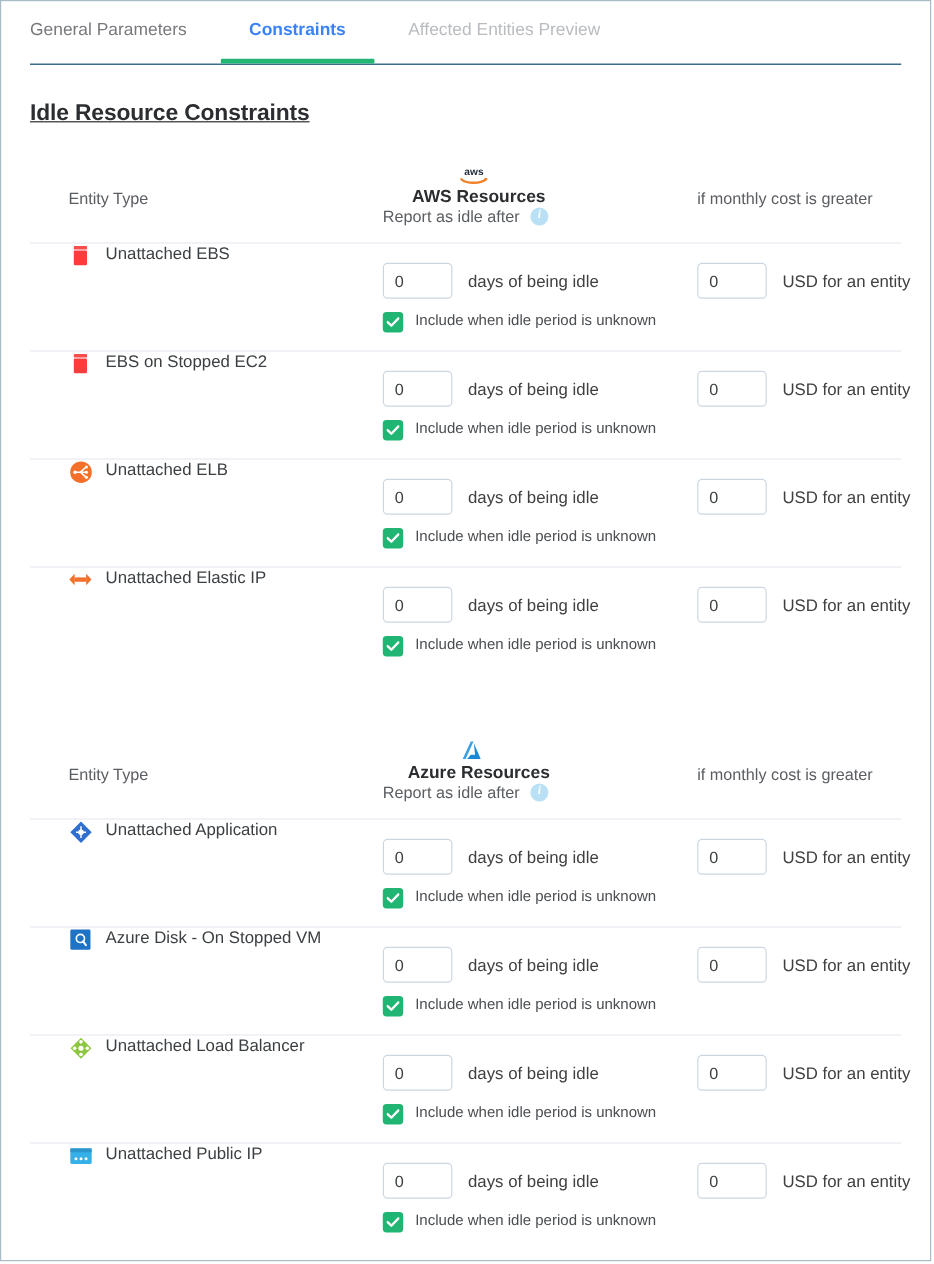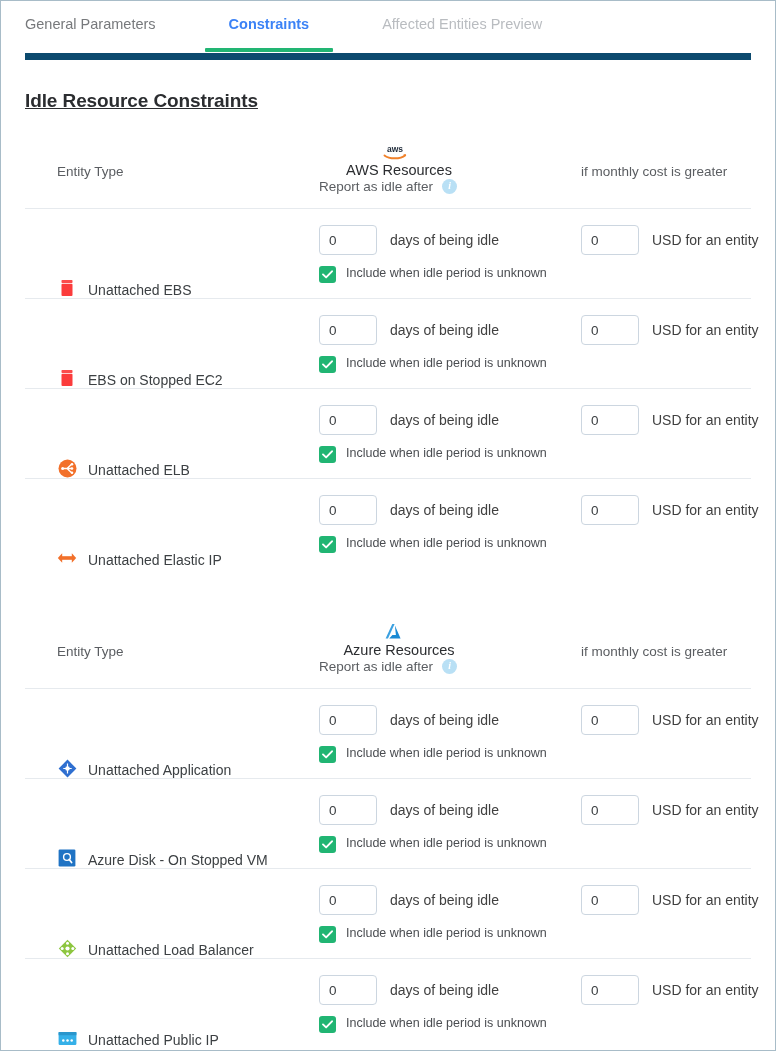--- a/index.html
+++ b/index.html
@@ -24,23 +24,22 @@
     background: #ffffff;
     overflow: hidden;
   }
 
   
   .tabbar {
     position: relative;
     height: 52px;
     margin: 0 24px;
     display: flex;
-    align-items: flex-start;
-    border-bottom: 7px solid #0c4a6e;
-    gap: 21px;
+    align-items: flex-end;
+    border-bottom: 1px solid #0c4a6e;
   }
   .tab {
     position: relative;
     padding: 14px 0 0 0;
     margin-right: 52px;
     font-size: 14.5px;
     line-height: 18px;
     height: 51px;
     box-sizing: border-box;
     cursor: pointer;
@@ -81,21 +80,21 @@
     width: 26px;
     height: 20px;
     margin-right: 8px;
     display: flex;
     align-items: center;
     justify-content: center;
     flex: none;
   }
   .provider-name {
     font-size: 14.5px;
-    font-weight: 400;
+    font-weight: 700;
     color: #2b2d30;
   }
 
   
   .tbl { margin: 0 24px 0 24px; }
   .tbl-head {
     display: flex;
     height: 44px;
     padding-left: 32px;
     font-size: 13.5px;
@@ -128,21 +127,21 @@
     align-items: flex-start;
     border-top: 1px solid #e6eaee;
     height: 90px;
     box-sizing: border-box;
     padding-left: 32px;
   }
   .row-entity {
     width: 262px;
     flex: none;
     display: flex;
-    align-items: flex-end;
+    align-items: flex-start;
     height: 89px;
     font-size: 14px;
     color: #3c4043;
   }
   .entity-icon {
     width: 20px;
     height: 20px;
     margin-right: 11px;
     flex: none;
     display: flex;

